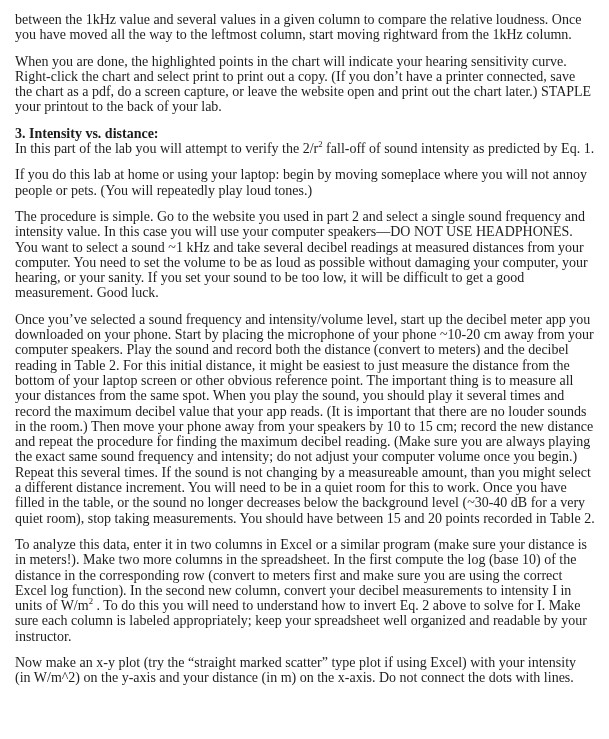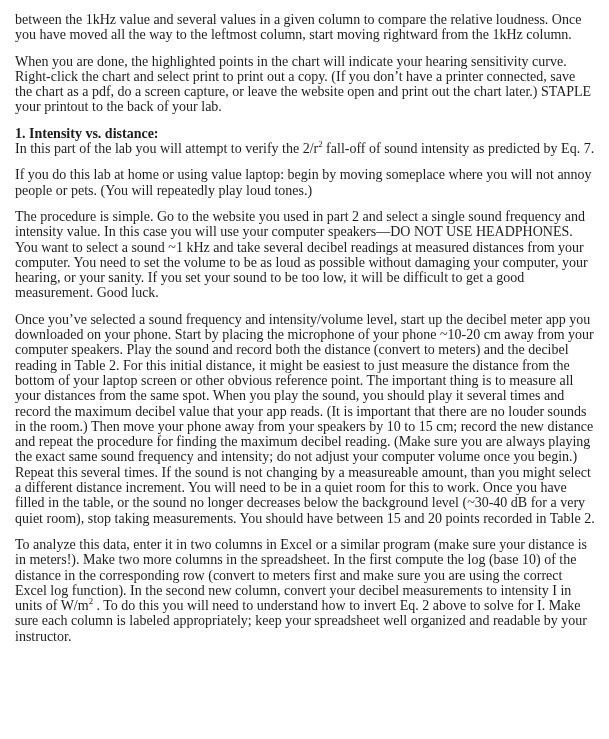--- a/index.html
+++ b/index.html
@@ -44,27 +44,28 @@
 </head>
 <body>
 
 <div class="page">
 
   <p class="para"><span>between the 1kHz value and several values in a given column to compare the relative loudness. Once you have moved all the way to the leftmost column, start moving rightward from the 1kHz column.</span></p>
 
   <p class="para"><span>When you are done, the highlighted points in the chart will indicate your hearing sensitivity curve. Right-click the chart and select print to print out a copy. (If you don’t have a printer connected, save the chart as a pdf, do a screen capture, or leave the website open and print out the chart later.) STAPLE your printout to the back of your lab.</span></p>
 
 
-  <p class="para heading-para"><span class="b">1. Intensity vs. distance:</span></p>
+  <p class="para heading-para"><span class="b">3. Intensity vs. distance:</span></p>
 
-  <p class="para"><span>In this part of the lab you will attempt to verify the 2/r</span><sup class="sp">2</sup><span> fall-off of sound intensity as predicted by Eq. 7.</span></p>
+  <p class="para"><span>In this part of the lab you will attempt to verify the 2/r</span><sup class="sp">2</sup><span> fall-off of sound intensity as predicted by Eq. 1.</span></p>
 
-  <p class="para"><span>If you do this lab at home or using value laptop: begin by moving someplace where you will not annoy people or pets. (You will repeatedly play loud tones.)</span></p>
+  <p class="para"><span>If you do this lab at home or using your laptop: begin by moving someplace where you will not annoy people or pets. (You will repeatedly play loud tones.)</span></p>
 
   <p class="para"><span>The procedure is simple. Go to the website you used in part 2 and select a single sound frequency and intensity value. In this case you will use your computer speakers—DO NOT USE HEADPHONES. You want to select a sound ~1 kHz and take several decibel readings at measured distances from your computer. You need to set the volume to be as loud as possible without damaging your computer, your hearing, or your sanity. If you set your sound to be too low, it will be difficult to get a good measurement. Good luck.</span></p>
 
   <p class="para"><span>Once you’ve selected a sound frequency and intensity/volume level, start up the decibel meter app you downloaded on your phone. Start by placing the microphone of your phone ~10-20 cm away from your computer speakers. Play the sound and record both the distance (convert to meters) and the decibel reading in Table 2. For this initial distance, it might be easiest to just measure the distance from the bottom of your laptop screen or other obvious reference point. The important thing is to measure all your distances from the same spot. When you play the sound, you should play it several times and record the maximum decibel value that your app reads. (It is important that there are no louder sounds in the room.) Then move your phone away from your speakers by 10 to 15 cm; record the new distance and repeat the procedure for finding the maximum decibel reading. (Make sure you are always playing the </span><span class="i">exact same</span><span> sound frequency and intensity; do not adjust your computer volume once you begin.) Repeat this several times. If the sound is not changing by a measureable amount, than you might select a different distance increment. You will need to be in a quiet room for this to work. Once you have filled in the table, or the sound no longer decreases below the background level (~30-40 dB for a very quiet room), stop taking measurements. You should have between 15 and 20 points recorded in Table 2.</span></p>
 
   <p class="para"><span>To analyze this data, enter it in two columns in Excel or a similar program (make sure your distance is in meters!). Make two more columns in the spreadsheet. In the first compute the log (base 10) of the distance in the corresponding row (convert to meters first and make sure you are using the correct Excel log function).  In the second new column, convert your decibel measurements to intensity </span><span class="i">I</span><span> in units of W/m</span><sup class="sp">2</sup><span> . To do this you will need to understand how to invert Eq. 2 above to solve for </span><span class="i">I</span><span>.  Make sure each column is labeled appropriately; keep your spreadsheet well organized and readable by your instructor.</span></p>
 
+  <p class="para"><span>Now make an x-y plot (try the “straight marked scatter” type plot if using Excel) with your intensity (in W/m^2) on the y-axis and your distance (in m) on the x-axis.  Do not connect the dots with lines.</span></p>
 
 
 </div>
 
 </body></html>

